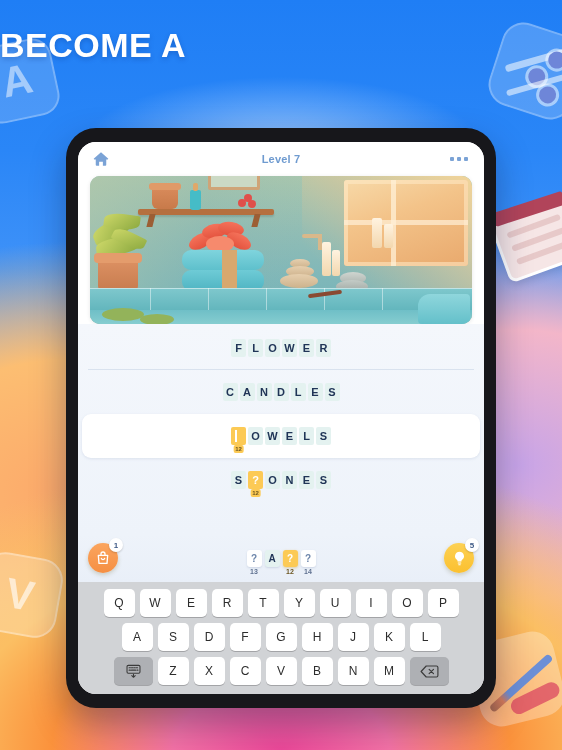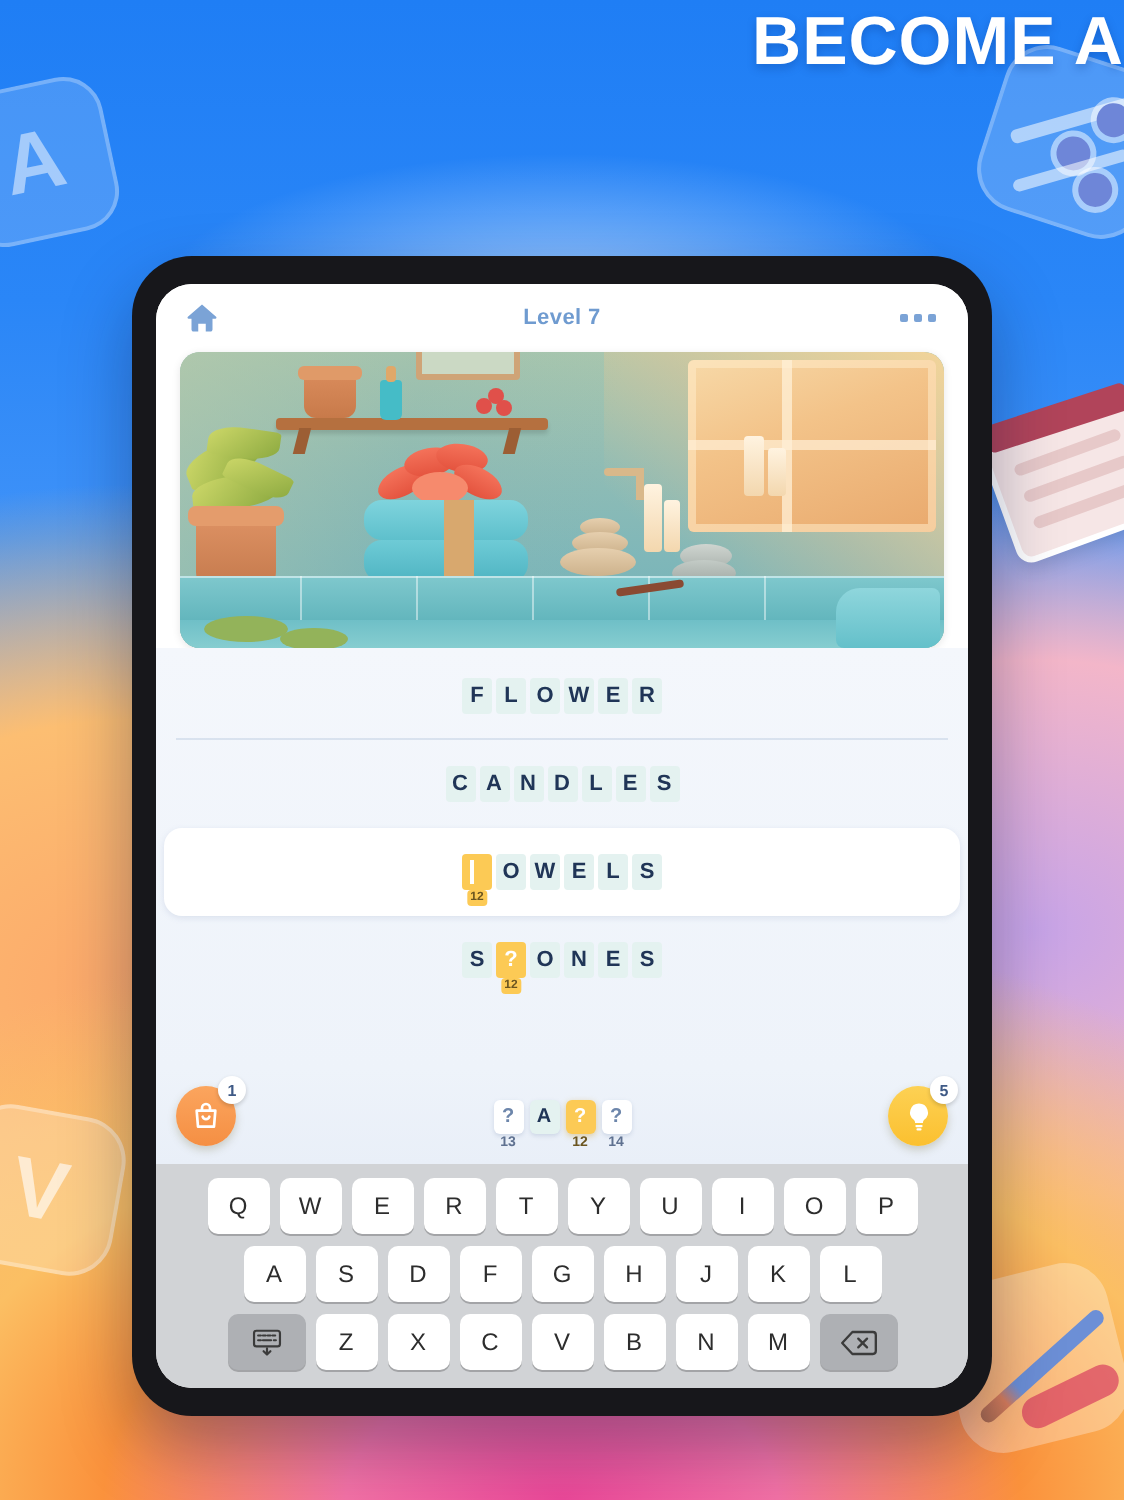--- a/index.html
+++ b/index.html
@@ -103,22 +103,22 @@
   
   .glow {
     position: absolute; left: 50%; top: 74px; transform: translateX(-50%);
     width: 420px; height: 150px; border-radius: 50%;
     background: radial-gradient(ellipse at center, rgba(255,255,255,0.55) 0%, rgba(255,255,255,0) 68%);
     pointer-events: none;
   }
 
   
   #headline {
-    position: absolute; left: 0; right: 0; top: 2px;
-    text-align: right; z-index: 6;
+    position: absolute; left: 0; right: 0; top: 26px;
+    text-align: left; z-index: 6;
   }
   #headline .l1 {
     display: block;
     color: #ffffff;
     font-size: 34px; font-weight: bold; letter-spacing: 0.5px;
     line-height: 1.12;
     text-shadow: 0 2px 5px rgba(0,40,120,0.28);
   }
   #headline .l2 {
     display: block;

